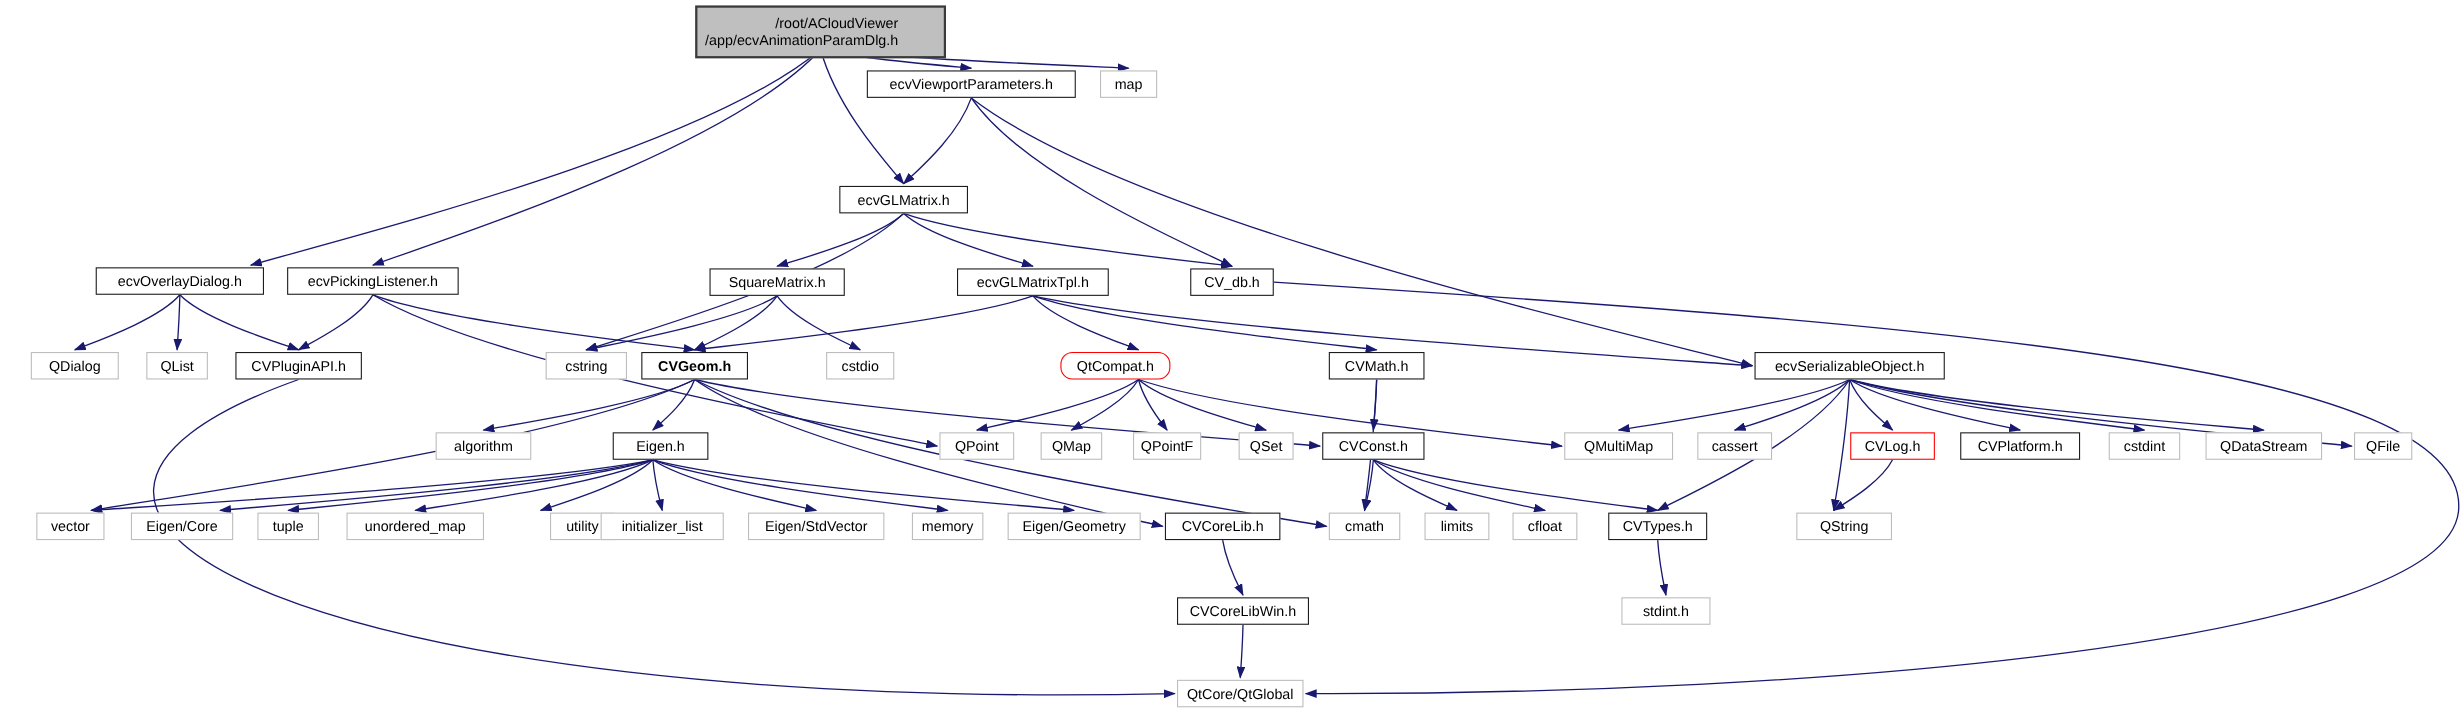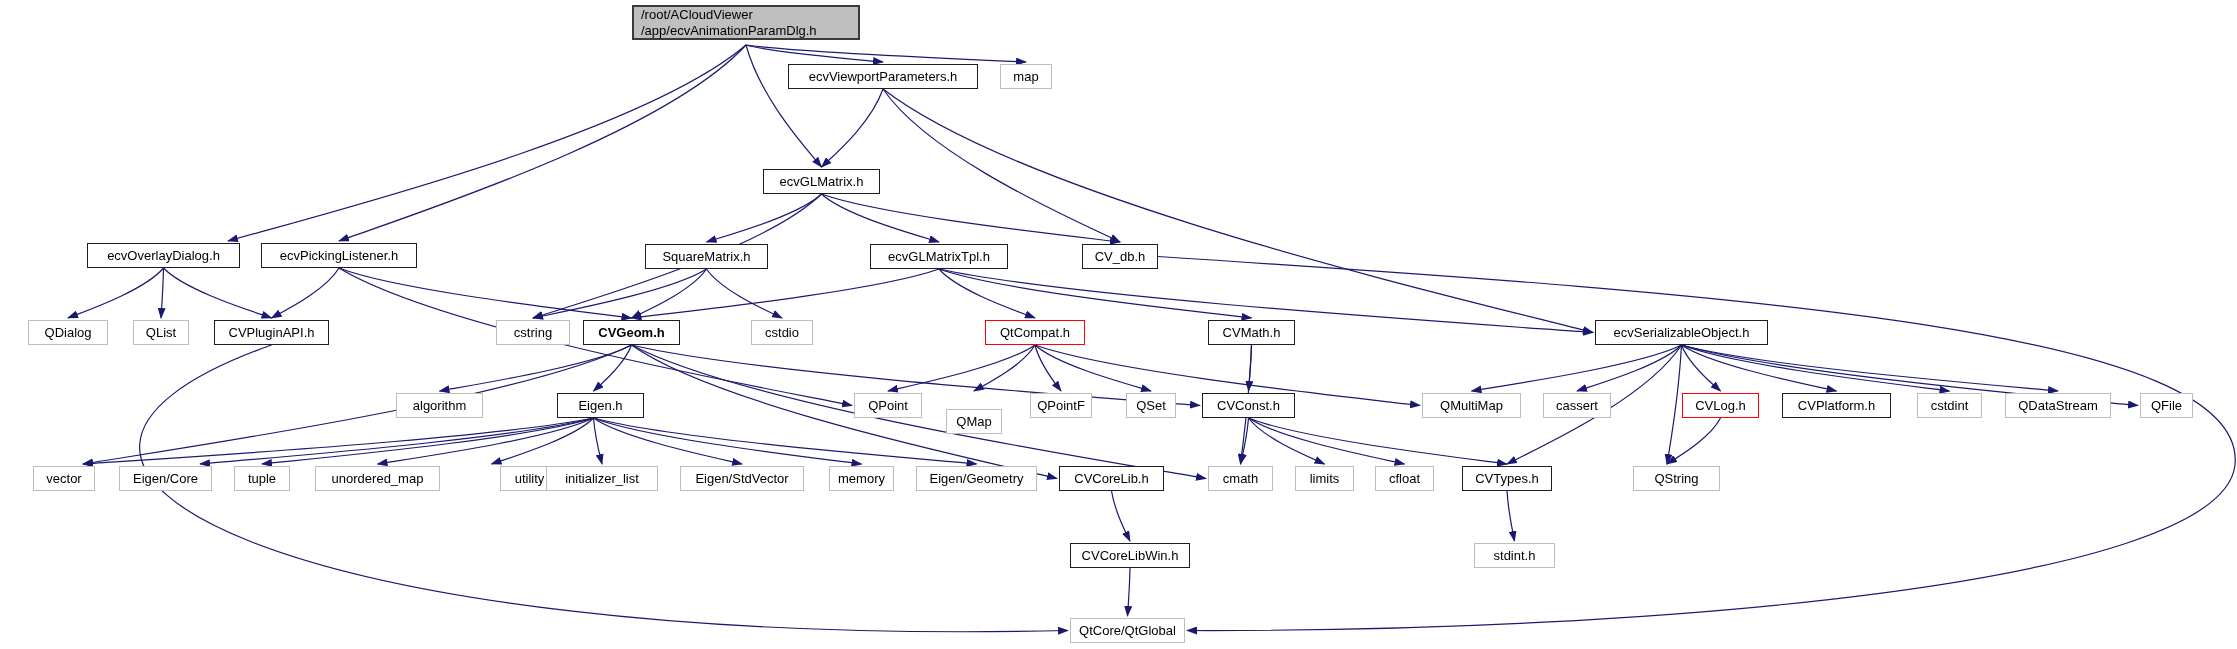--- a/index.html
+++ b/index.html
@@ -102,43 +102,43 @@
         <path d="M1248.5,418 C1263.7,438.7 1309.3,457.1 1324.5,464" fill="none" stroke="#191970" stroke-width="1.2" marker-end="url(#arrow)"></path>
         <path d="M1248.5,418 C1279.7,438.7 1373.3,457.1 1404.5,464" fill="none" stroke="#191970" stroke-width="1.2" marker-end="url(#arrow)"></path>
         <path d="M1248.5,418 C1300.2,438.7 1455.3,457.1 1507,464" fill="none" stroke="#191970" stroke-width="1.2" marker-end="url(#arrow)"></path>
         <path d="M1720.5,418 C1709.8,438.7 1677.7,457.1 1667,464" fill="none" stroke="#191970" stroke-width="1.2" marker-end="url(#arrow)"></path>
         <path d="M1507,491 C1508.5,513.5 1513,533.5 1514.5,541" fill="none" stroke="#191970" stroke-width="1.2" marker-end="url(#arrow)"></path>
         <path d="M1111.5,491 C1115.2,513.5 1126.3,533.5 1130,541" fill="none" stroke="#191970" stroke-width="1.2" marker-end="url(#arrow)"></path>
         <path d="M1130,568 C1129.5,589.6 1128,608.8 1127.5,616" fill="none" stroke="#191970" stroke-width="1.2" marker-end="url(#arrow)"></path>
       </g>
   </svg>
   <div id="node-layer">
-      <div class="node root" style="left: 632px; top: 5px; width: 228px; height: 35px;">/root/ACloudViewer
+      <div class="node root" style="left: 632px; top: 5px; width: 228px; height: 48px; text-align: right;">/root/ACloudViewer
 /app/ecvAnimationParamDlg.h</div>
       <div class="node linked" style="left: 788px; top: 64px; width: 190px; height: 25px;">ecvViewportParameters.h</div>
       <div class="node leaf" style="left: 1000px; top: 64px; width: 52px; height: 25px;">map</div>
       <div class="node linked" style="left: 763px; top: 169px; width: 117px; height: 25px;">ecvGLMatrix.h</div>
       <div class="node linked" style="left: 87px; top: 243px; width: 153px; height: 25px;">ecvOverlayDialog.h</div>
       <div class="node linked" style="left: 261px; top: 243px; width: 156px; height: 25px;">ecvPickingListener.h</div>
       <div class="node linked" style="left: 645px; top: 244px; width: 123px; height: 25px;">SquareMatrix.h</div>
       <div class="node linked" style="left: 870px; top: 244px; width: 138px; height: 25px;">ecvGLMatrixTpl.h</div>
       <div class="node linked" style="left: 1082px; top: 244px; width: 76px; height: 25px;">CV_db.h</div>
       <div class="node leaf" style="left: 28px; top: 320px; width: 80px; height: 25px;">QDialog</div>
       <div class="node leaf" style="left: 133px; top: 320px; width: 56px; height: 25px;">QList</div>
       <div class="node linked" style="left: 214px; top: 320px; width: 115px; height: 25px;">CVPluginAPI.h</div>
       <div class="node leaf" style="left: 496px; top: 320px; width: 74px; height: 25px;">cstring</div>
       <div class="node linked" style="left: 583px; top: 320px; width: 97px; height: 25px; font-weight: bold;">CVGeom.h</div>
       <div class="node leaf" style="left: 751px; top: 320px; width: 62px; height: 25px;">cstdio</div>
-      <div class="node truncated" style="left: 985px; top: 320px; width: 100px; height: 25px;">QtCompat.h</div>
+      <div class="node truncated" style="left: 964px; top: 320px; width: 100px; height: 25px; border-radius: 11px;">QtCompat.h</div>
       <div class="node linked" style="left: 1208px; top: 320px; width: 87px; height: 25px;">CVMath.h</div>
       <div class="node linked" style="left: 1595px; top: 320px; width: 173px; height: 25px;">ecvSerializableObject.h</div>
       <div class="node leaf" style="left: 396px; top: 393px; width: 87px; height: 25px;">algorithm</div>
       <div class="node linked" style="left: 557px; top: 393px; width: 87px; height: 25px;">Eigen.h</div>
       <div class="node leaf" style="left: 854px; top: 393px; width: 68px; height: 25px;">QPoint</div>
-      <div class="node leaf" style="left: 946px; top: 393px; width: 56px; height: 25px; margin-top: 16px;">QMap</div>
+      <div class="node leaf" style="left: 946px; top: 393px; width: 56px; height: 25px;">QMap</div>
       <div class="node leaf" style="left: 1030px; top: 393px; width: 62px; height: 25px;">QPointF</div>
       <div class="node leaf" style="left: 1126px; top: 393px; width: 50px; height: 25px;">QSet</div>
       <div class="node linked" style="left: 1202px; top: 393px; width: 93px; height: 25px;">CVConst.h</div>
       <div class="node leaf" style="left: 1422px; top: 393px; width: 99px; height: 25px;">QMultiMap</div>
       <div class="node leaf" style="left: 1543px; top: 393px; width: 68px; height: 25px;">cassert</div>
       <div class="node truncated" style="left: 1682px; top: 393px; width: 77px; height: 25px;">CVLog.h</div>
       <div class="node linked" style="left: 1782px; top: 393px; width: 109px; height: 25px;">CVPlatform.h</div>
       <div class="node leaf" style="left: 1917px; top: 393px; width: 65px; height: 25px;">cstdint</div>
       <div class="node leaf" style="left: 2005px; top: 393px; width: 106px; height: 25px;">QDataStream</div>
       <div class="node leaf" style="left: 2140px; top: 393px; width: 53px; height: 25px;">QFile</div>

